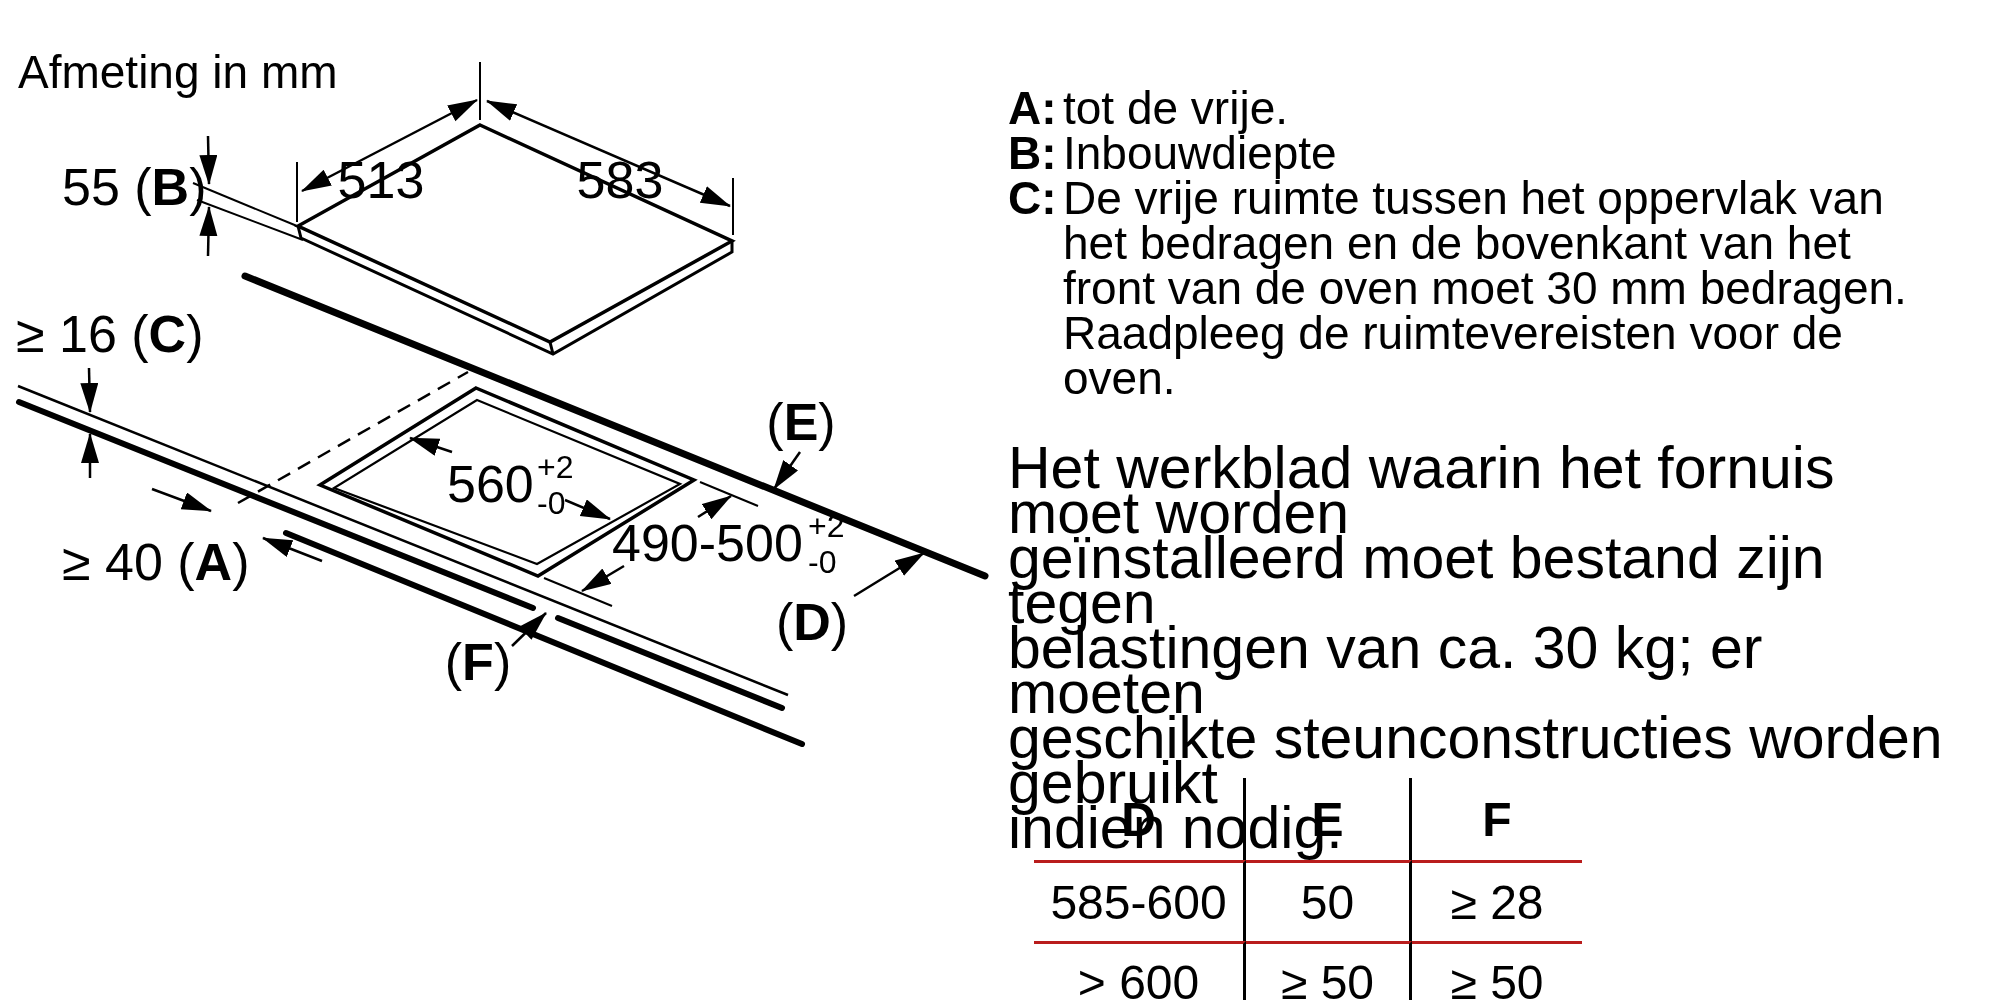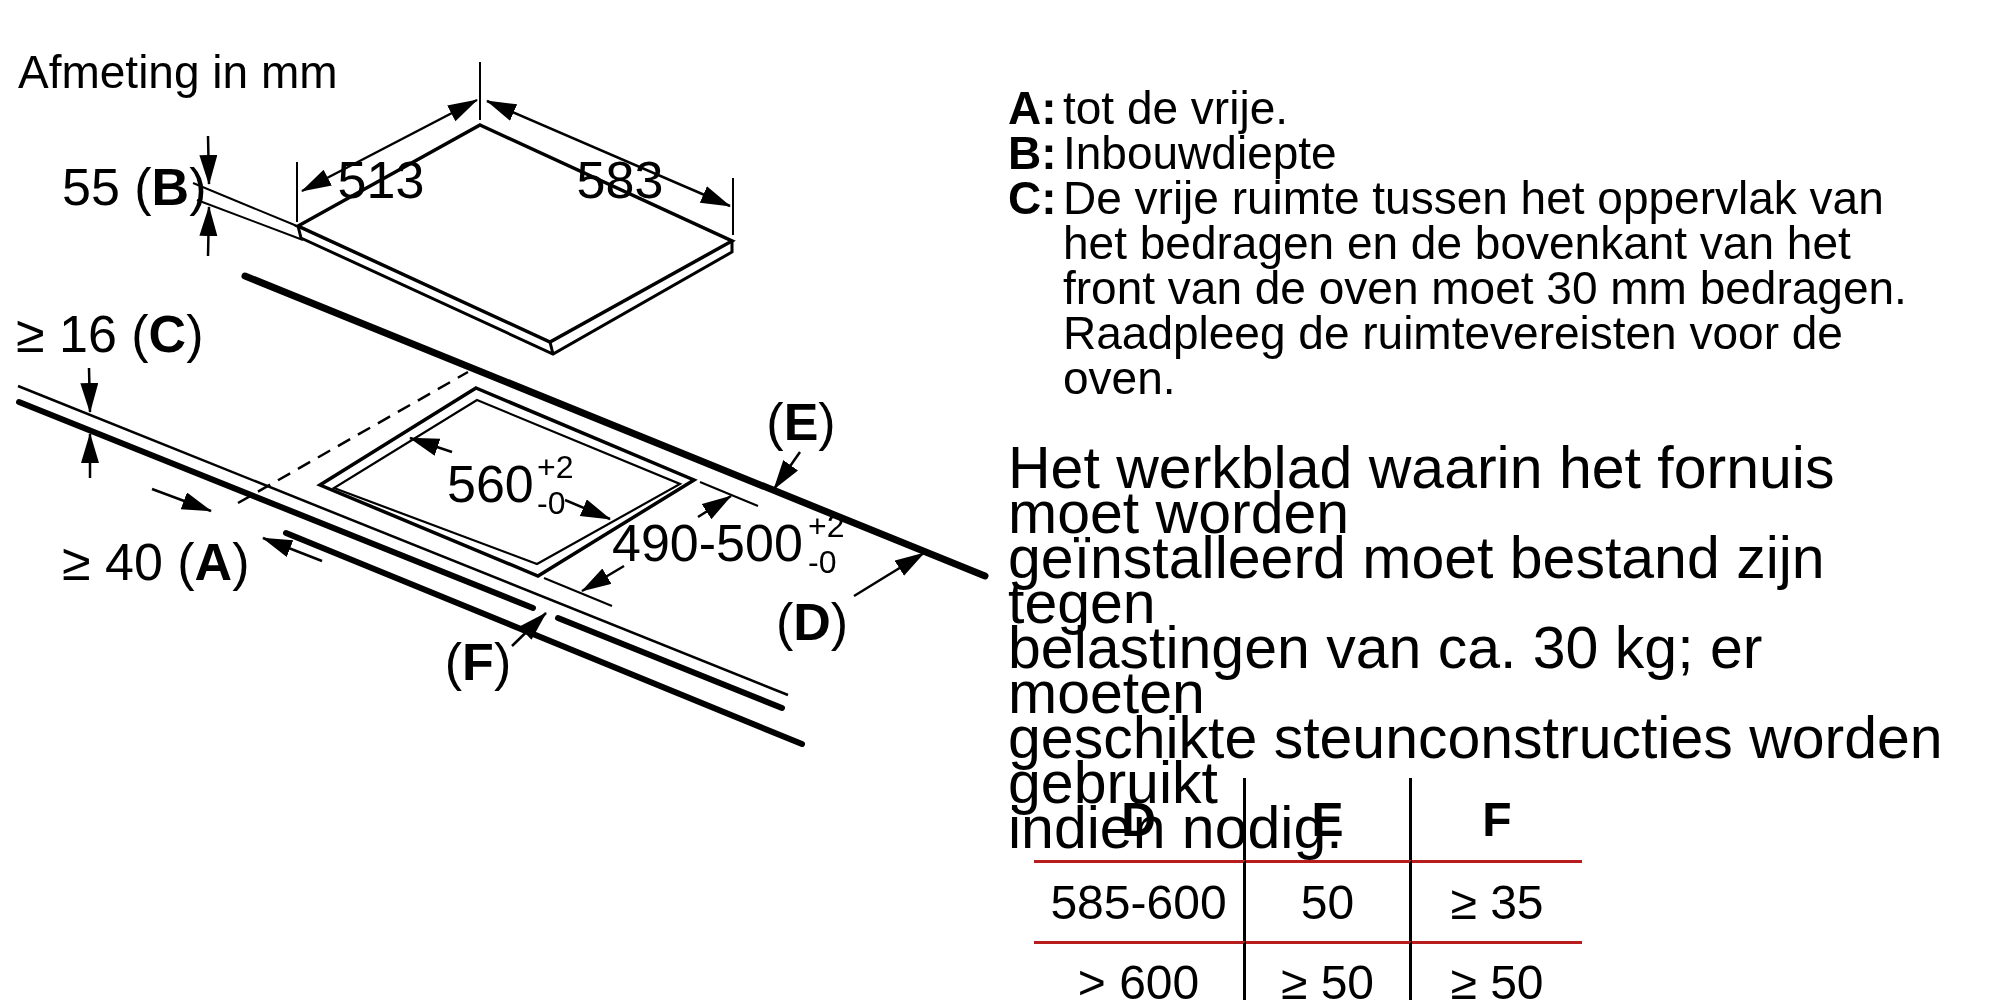--- a/index.html
+++ b/index.html
@@ -168,18 +168,18 @@
   <div>indien nodig.</div>
 </div>
 
 <div class="dtable">
   <div class="cell head vline">D</div>
   <div class="cell head vline">E</div>
   <div class="cell head">F</div>
 
   <div class="cell vline hline">585-600</div>
   <div class="cell vline hline">50</div>
-  <div class="cell hline">≥ 35</div>
+  <div class="cell hline">≥ 28</div>
 
   <div class="cell vline hline">&gt; 600</div>
   <div class="cell vline hline">≥ 50</div>
   <div class="cell hline">≥ 50</div>
 </div>
 
 </body></html>

